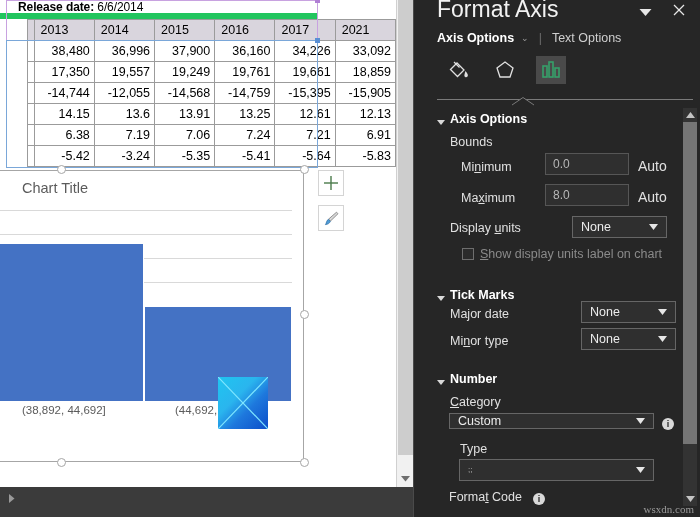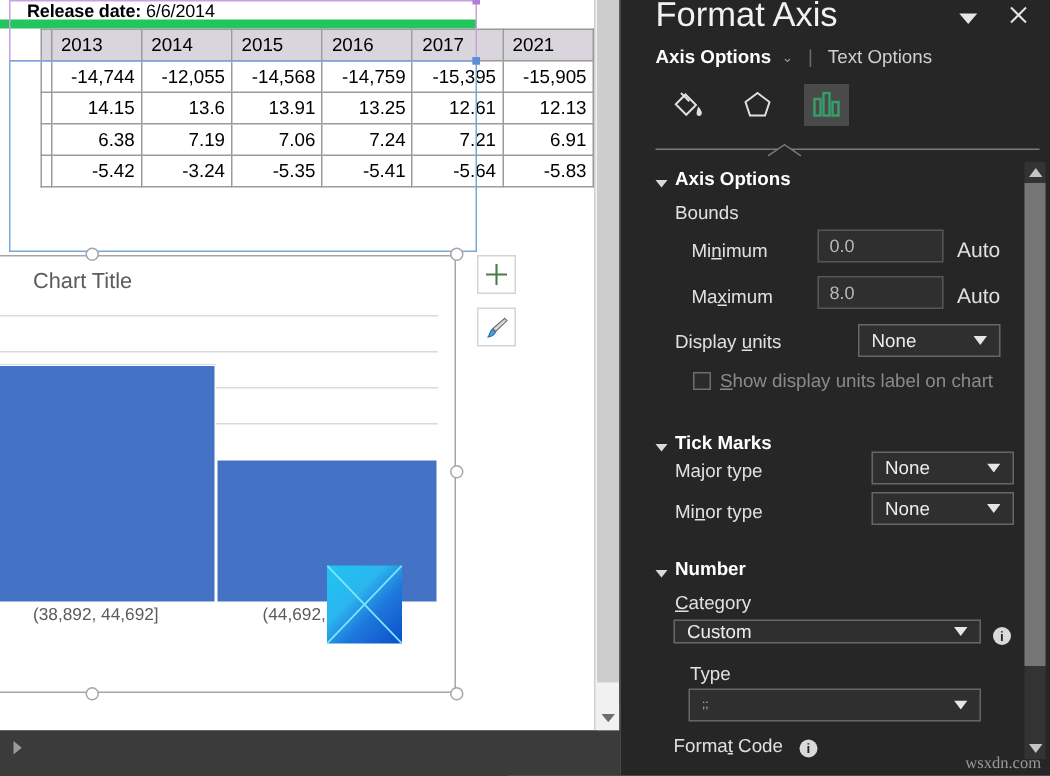--- a/index.html
+++ b/index.html
@@ -356,20 +356,38 @@
           <th class="stub"></th>
           <th class="c">2013</th>
           <th class="c">2014</th>
           <th class="c">2015</th>
           <th class="c">2016</th>
           <th class="c">2017</th>
           <th class="c">2021</th>
         </tr>
       </thead>
       <tbody>
+        <tr>
+          <td class="stub"></td>
+          <td class="c">38,480</td>
+          <td class="c">36,996</td>
+          <td class="c">37,900</td>
+          <td class="c">36,160</td>
+          <td class="c">34,226</td>
+          <td class="c">33,092</td>
+        </tr>
+        <tr>
+          <td class="stub"></td>
+          <td class="c">17,350</td>
+          <td class="c">19,557</td>
+          <td class="c">19,249</td>
+          <td class="c">19,761</td>
+          <td class="c">19,661</td>
+          <td class="c">18,859</td>
+        </tr>
         <tr>
           <td class="stub"></td>
           <td class="c">-14,744</td>
           <td class="c">-12,055</td>
           <td class="c">-14,568</td>
           <td class="c">-14,759</td>
           <td class="c">-15,395</td>
           <td class="c">-15,905</td>
         </tr>
         <tr>
@@ -564,21 +582,21 @@
             <polygon points="0,0 9,0 4.5,6" fill="#e6e6e6"></polygon>
           </svg>
       </div>
 
       <div class="chkbox" style="left:48px; top:144px;"></div>
       <div class="lbl dim" style="left:66px; top:143px;"><u>S</u><span>how display units label on chart</span></div>
 
       <div class="tri" style="left:23px; top:192px;"></div>
       <div class="sect-head" style="left:36px; top:184px;">Tick Marks</div>
 
-      <div class="lbl" style="left:36px; top:203px;">Major type</div>
+      <div class="lbl" style="left:36px; top:203px;">Major date</div>
       <div class="combo" style="left:167px; top:197px; width:95px; height:22px;">
         <span>None</span>
         <svg class="car" width="9" height="6" viewBox="0 0 9 6">
             <polygon points="0,0 9,0 4.5,6" fill="#e6e6e6"></polygon>
           </svg>
       </div>
 
       <div class="lbl" style="left:36px; top:230px;"><span>Mi</span><u>n</u><span>or type</span></div>
       <div class="combo" style="left:167px; top:224px; width:95px; height:22px;">
         <span>None</span>

